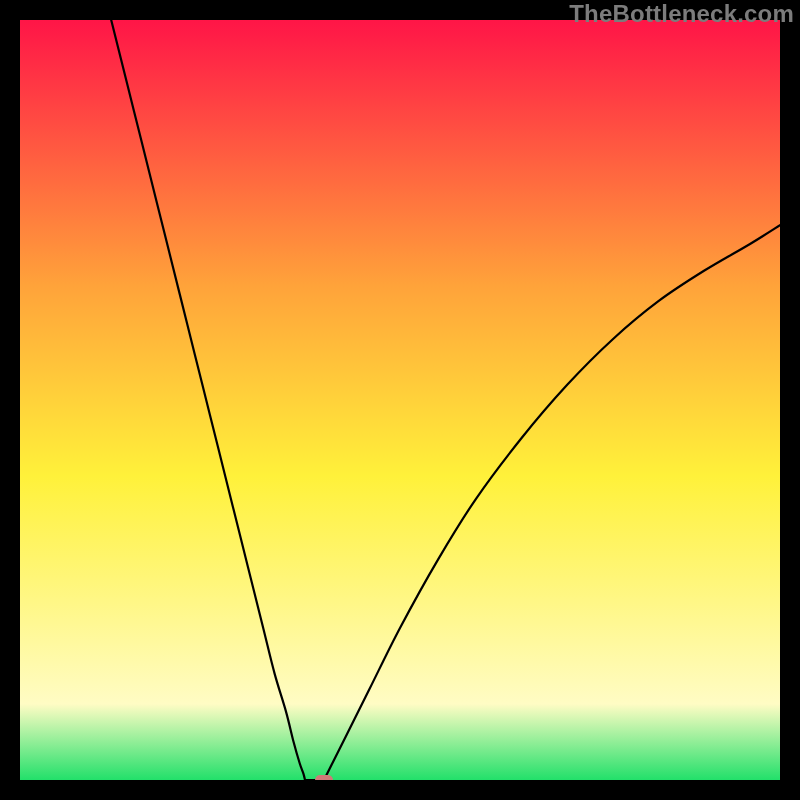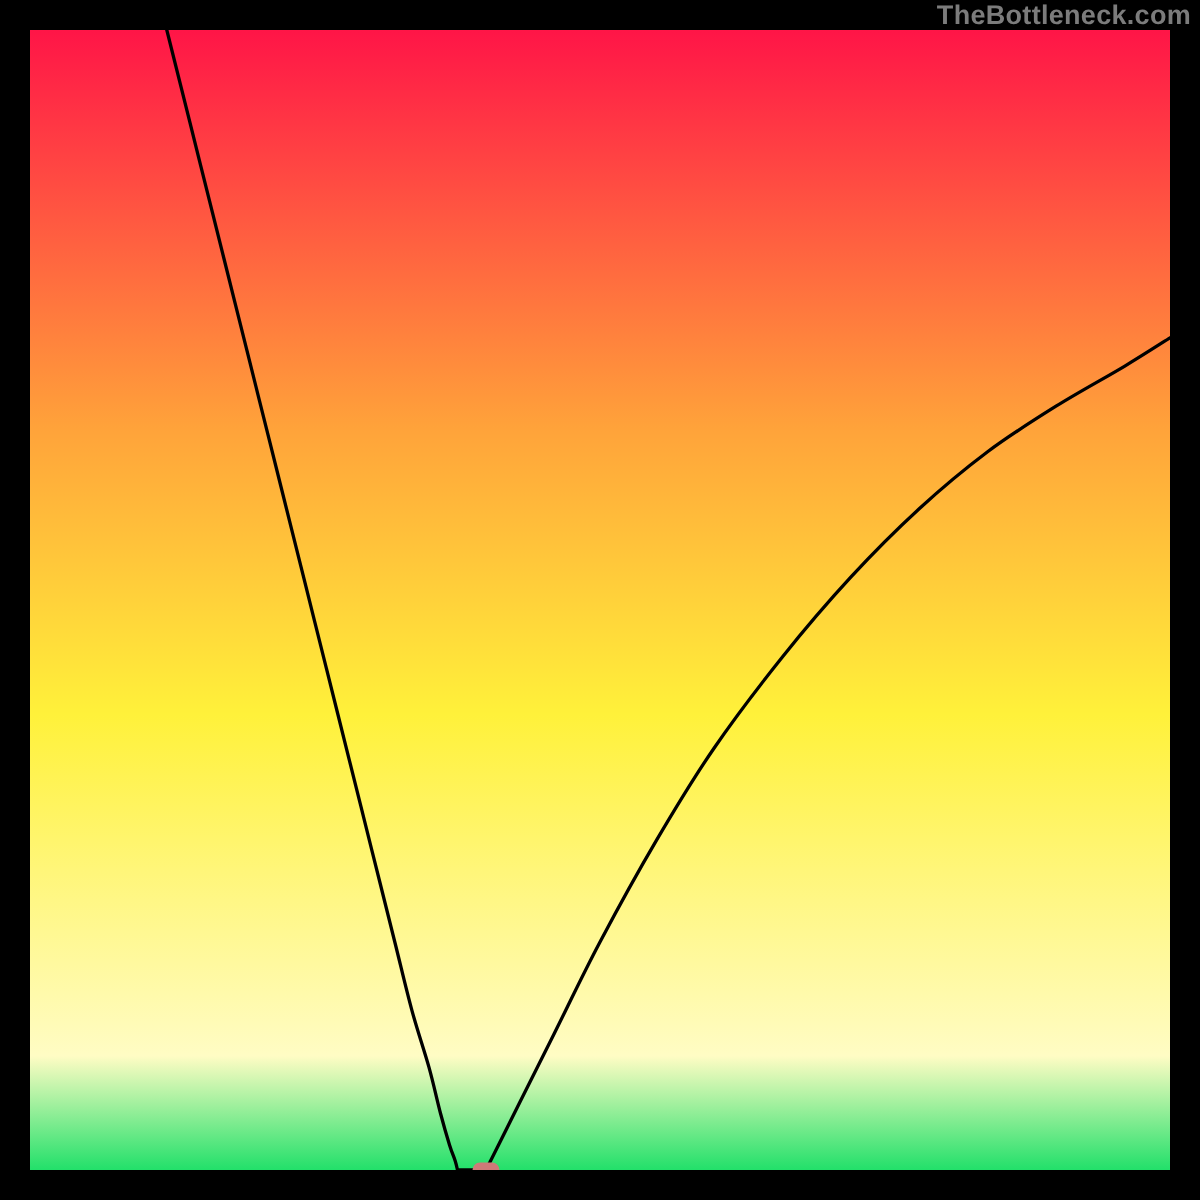--- a/index.html
+++ b/index.html
@@ -45,21 +45,21 @@
     width: 18px;
     height: 10px;
     border-radius: 999px;
     transform: translate(-50%, -50%);
     pointer-events: none;
   }
   .watermark {
     position: absolute;
     top: 0px;
     right: 6px;
-    font-size: 18px;
+    font-size: 24px;
     font-weight: 600;
     color: #7c7c7c;
     letter-spacing: 0.2px;
     user-select: none;
     margin-left: 12px;
   }
 </style>
 </head>
 <body>
 

